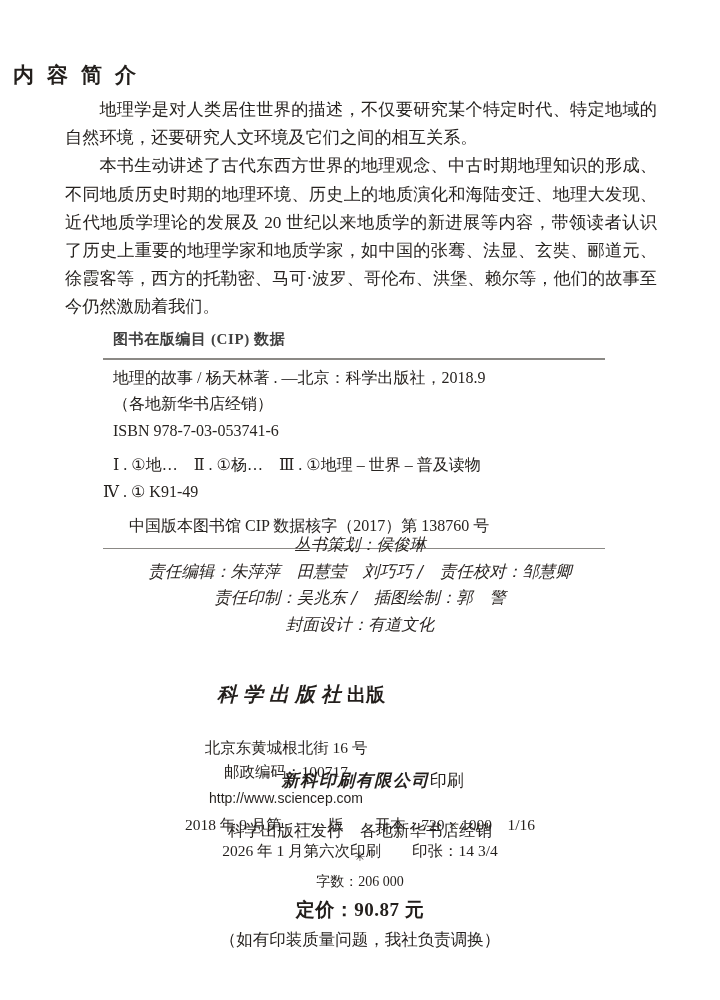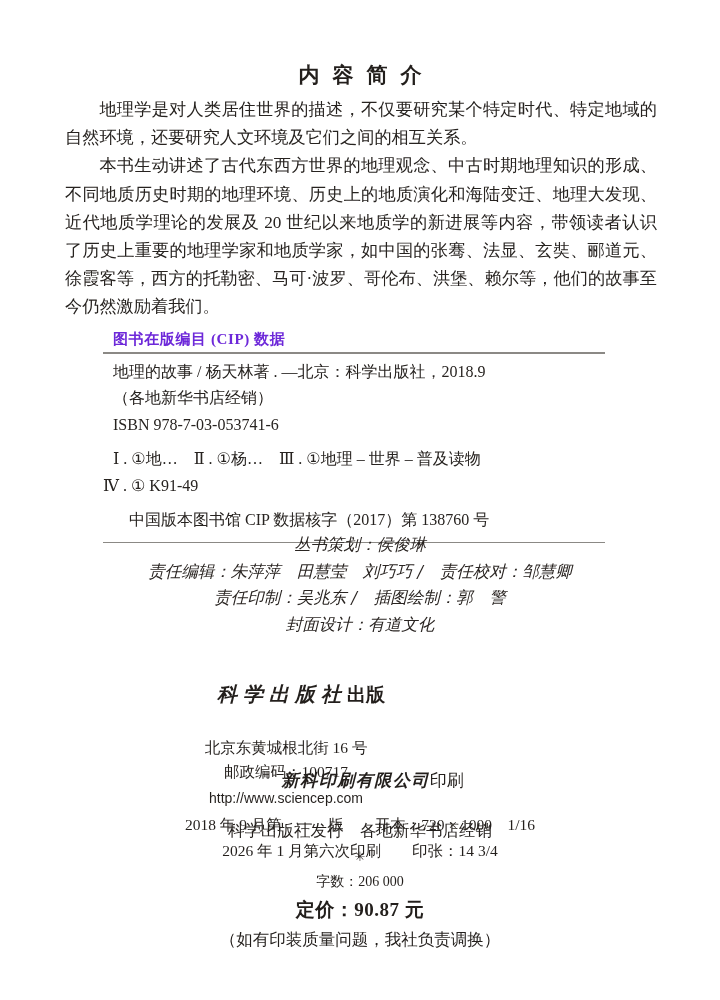--- a/index.html
+++ b/index.html
@@ -23,21 +23,21 @@
     width: 720px;
     height: 1000px;
   }
 
   
   .abstract-title {
     position: absolute;
     left: 0;
     top: 61px;
     width: 720px;
-    text-align: center;
+    text-align: left;
     font-size: 21px;
     font-weight: bold;
     letter-spacing: 13px;
     text-indent: 13px;
     color: #231f1c;
     font-family: "Liberation Serif", "DejaVu Serif", serif;
   }
 
   
   .abstract-body {
@@ -61,22 +61,22 @@
     position: absolute;
     left: 103px;
     top: 330px;
     width: 502px;
   }
   .cip-heading {
     font-size: 15px;
     font-weight: bold;
     letter-spacing: 0.6px;
     padding-left: 10px;
-    padding-bottom: 3px;
-    color: #6d28d9;
+    padding-bottom: 9px;
+    color: #404040;
   }
   .cip-rule {
     height: 1.6px;
     background: #8b8985;
     width: 100%;
   }
   .cip-rule.bottom {
     margin-top: 6px;
   }
   .cip-lines {

